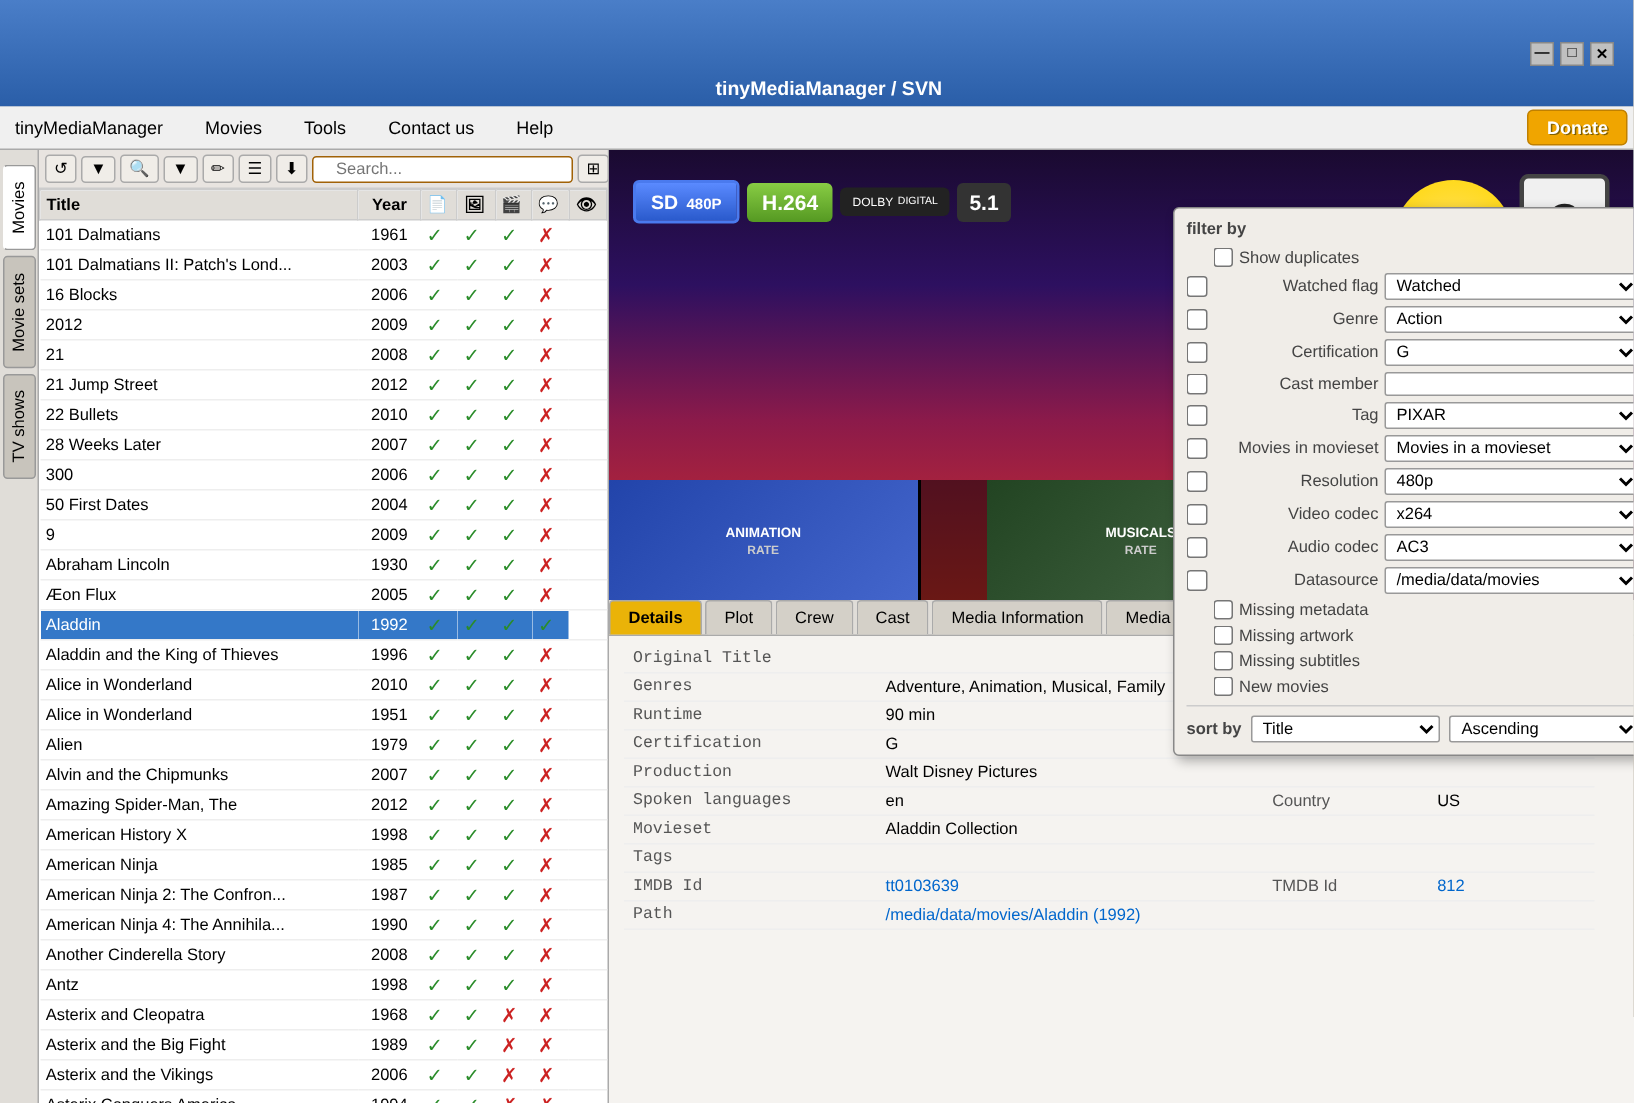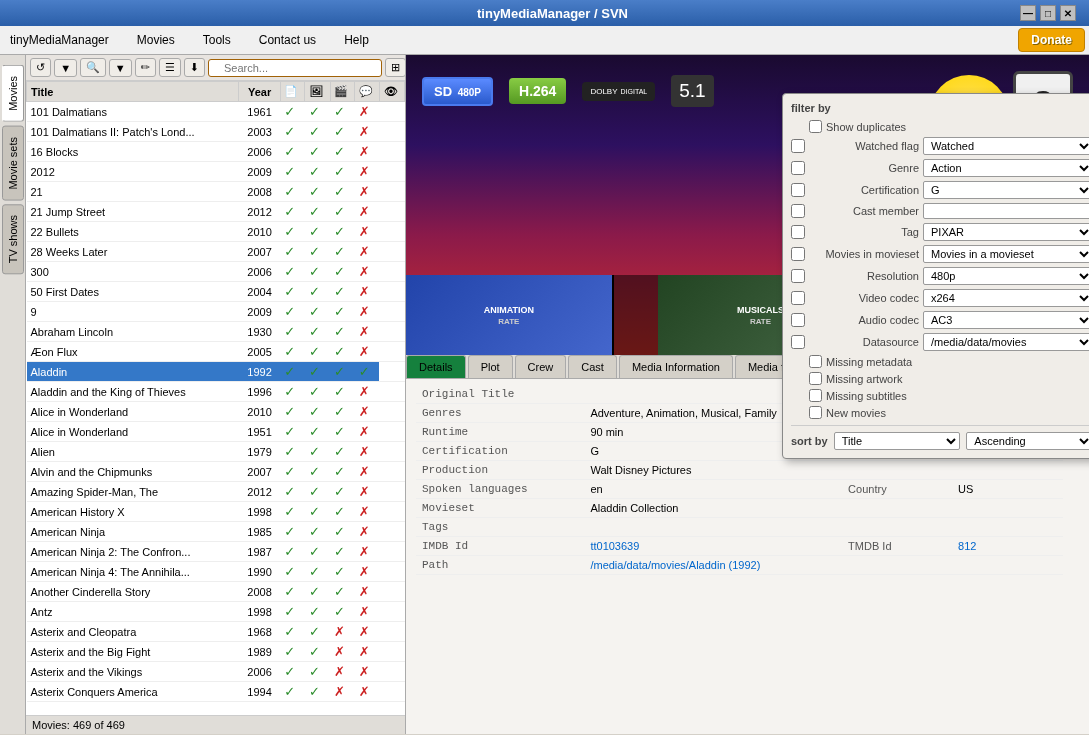--- a/index.html
+++ b/index.html
@@ -10,21 +10,21 @@
       background: linear-gradient(to bottom, #4a7ec8, #2a5ea8);
       color: white;
       text-align: center;
       padding: 5px;
       font-size: 13px;
       font-weight: bold;
       display: flex;
       align-items: center;
       justify-content: space-between;
     }
-    #titlebar .title { flex: 1; text-align: center; }
+    #titlebar .title { flex: 1; text-align: center; margin-top: 46px; }
     #titlebar .win-controls { display: flex; gap: 4px; padding-right: 8px; }
     #titlebar .win-btn {
       width: 16px; height: 16px;
       background: #c0c0c0;
       border: 1px solid #888;
       display: flex; align-items: center; justify-content: center;
       font-size: 10px; cursor: pointer; color: #000;
     }
 
     
@@ -176,42 +176,42 @@
       top: 20px; right: 80px;
       width: 80px; height: 80px;
       background: radial-gradient(circle, #ffe066, #ffd700);
       border-radius: 50%;
     }
 
     
     #badges {
       position: absolute;
       top: 20px; left: 16px;
-      display: flex; gap: 16px; align-items: center;
+      display: flex; gap: 5px; align-items: center;
     }
     .badge-sd {
       background: linear-gradient(180deg, #5a8aff, #2a5acc);
       color: #fff; font-weight: bold; font-size: 13px;
       padding: 5px 10px; border-radius: 4px;
       border: 2px solid #4a7aee;
     }
     .badge-h264 {
       background: linear-gradient(180deg, #88cc44, #559922);
       color: #fff; font-weight: bold; font-size: 14px;
       padding: 5px 10px; border-radius: 4px;
     }
     .badge-dolby {
       background: #222;
       color: #fff; font-size: 10px;
       padding: 5px 8px; border-radius: 4px;
       display: flex; align-items: center; gap: 3px;
     }
     .badge-51 {
       background: #333;
-      color: #fff; font-weight: normal; font-size: 19px;
+      color: #fff; font-weight: bold; font-size: 14px;
       padding: 5px 8px; border-radius: 4px;
     }
 
     
     #g-rating {
       position: absolute;
       top: 16px; right: 16px;
       width: 60px; height: 60px;
       background: #f0f0f0;
       border: 3px solid #444;
@@ -266,23 +266,23 @@
       padding: 5px 12px;
       border: 1px solid #aaa;
       border-bottom: none;
       background: #d4d0c8;
       cursor: pointer;
       font-size: 11px;
       margin-right: 2px;
       border-radius: 3px 3px 0 0;
     }
     .dtab.active {
-      background: #15803d;
+      background: #eab308;
       border-bottom-color: #f5f3f0;
-      font-weight: normal;
+      font-weight: bold;
     }
     .detail-link { color: #0066cc; text-decoration: none; cursor: pointer; }
 
     
     #play-btn {
       position: absolute;
       right: 16px;
       width: 50px; height: 50px;
       background: linear-gradient(180deg, #88cc44, #559922);
       border: 2px solid #448811;

